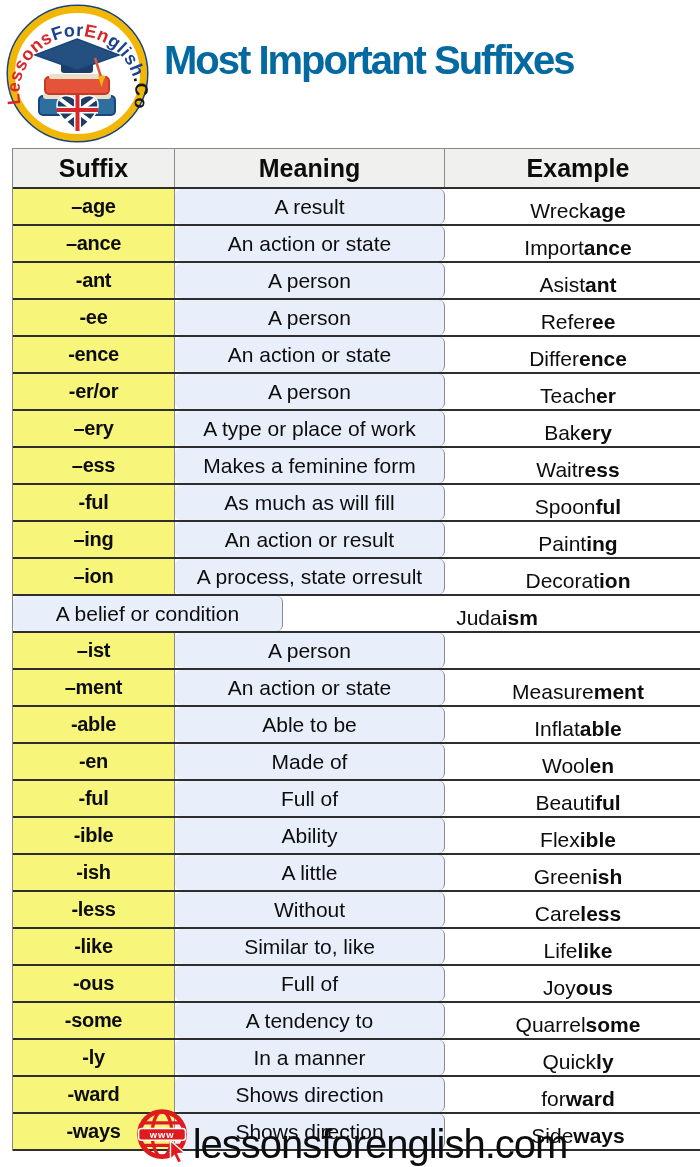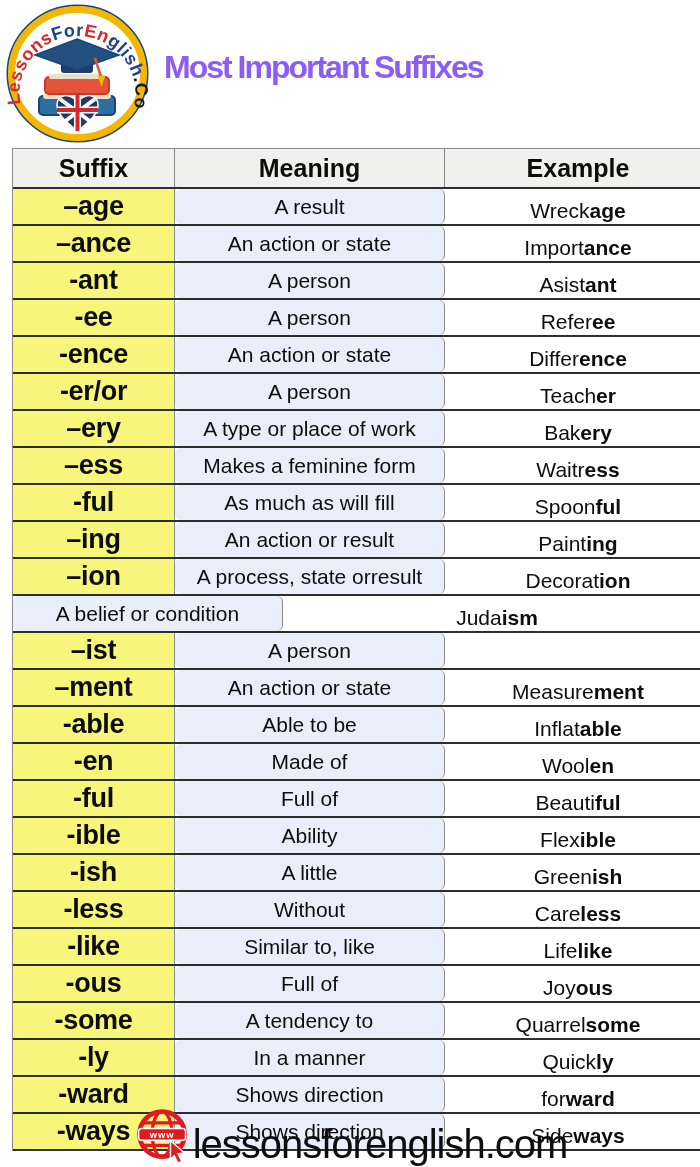--- a/index.html
+++ b/index.html
@@ -5,40 +5,40 @@
   html,body { margin:0; padding:0; }
   body {
     width:700px; height:1167px; background:#ffffff; position:relative;
     font-family:"Liberation Sans", sans-serif; overflow:hidden;
   }
 
   
   .header { position:relative; height:148px; }
   .brand-logo { position:absolute; left:5px; top:3px; width:145px; height:141px; }
   .page-title {
-    position:absolute; left:164px; top:50px; font-size:32px; font-weight:bold;
-    letter-spacing:-2px; color:#8b5cf6; white-space:nowrap; line-height:1.1;
+    position:absolute; left:164px; top:38px; font-size:40px; font-weight:bold;
+    letter-spacing:-2px; color:#0369a1; white-space:nowrap; line-height:1.1;
   }
 
   
   .suffix-table {
     position:absolute; top:148px; left:12px; width:700px; box-sizing:border-box;
     border-top:1px solid #8a8a8a; border-left:1px solid #8a8a8a; border-right:1px solid #8a8a8a;
   }
   .t-row { display:flex; height:35px; border-bottom:2px solid #2e2e2e; }
   .t-row.head { height:38px; }
   .cell {
     display:flex; align-items:center; justify-content:center; box-sizing:border-box;
     color:#0d0d0d; overflow:hidden; white-space:nowrap;
   }
   .c1 { width:162px; border-right:1px solid #8a8a8a; }
   .c2 { width:270px; border-right:1px solid #8a8a8a; }
   .c3 { flex:1; }
   .head .cell { background:#f0f0ee; font-weight:bold; font-size:25px; }
-  .t-row.body .c1 { background:#f7f67b; font-weight:bold; font-size:27px; letter-spacing:-0.3px; }
+  .t-row.body .c1 { background:#f7f67b; font-weight:bold; font-size:20px; letter-spacing:-0.3px; }
   .t-row.body .c2 { background:#e9effa; font-size:21px;border-radius:6px; }
   .t-row.body .c3 { background:#ffffff; font-size:21px;margin-top:9px; }
   .t-row.body .c3 b { font-weight:bold; }
 
   
   .footer {
     position:absolute; left:0; top:1102px; width:700px; height:65px;
     display:flex; align-items:flex-end; justify-content:center; 
   }
   .globe-wrap { width:60px; height:60px; flex:0 0 auto; }

